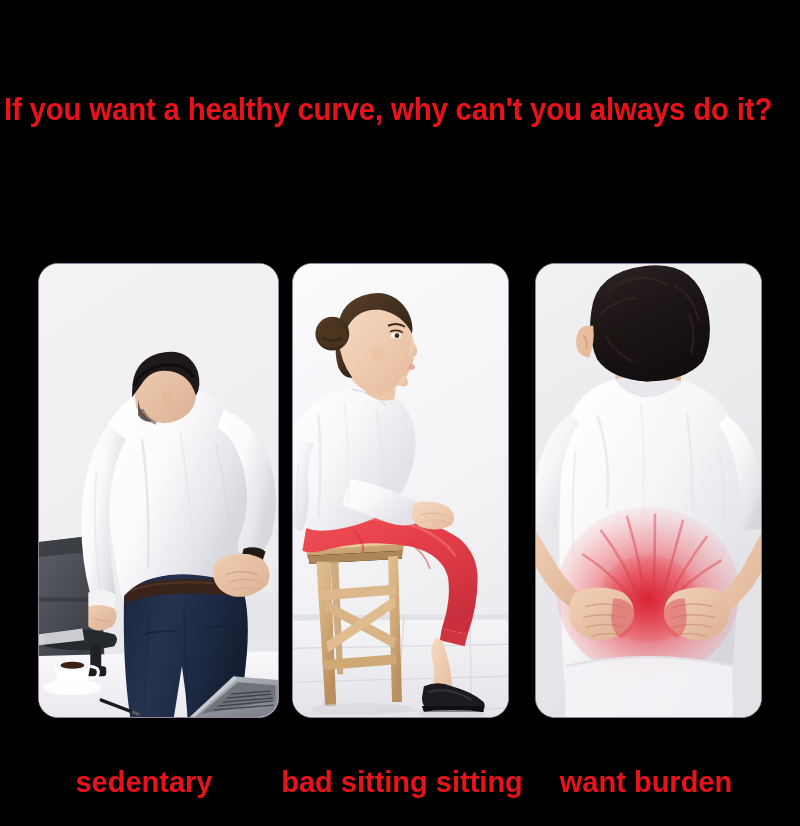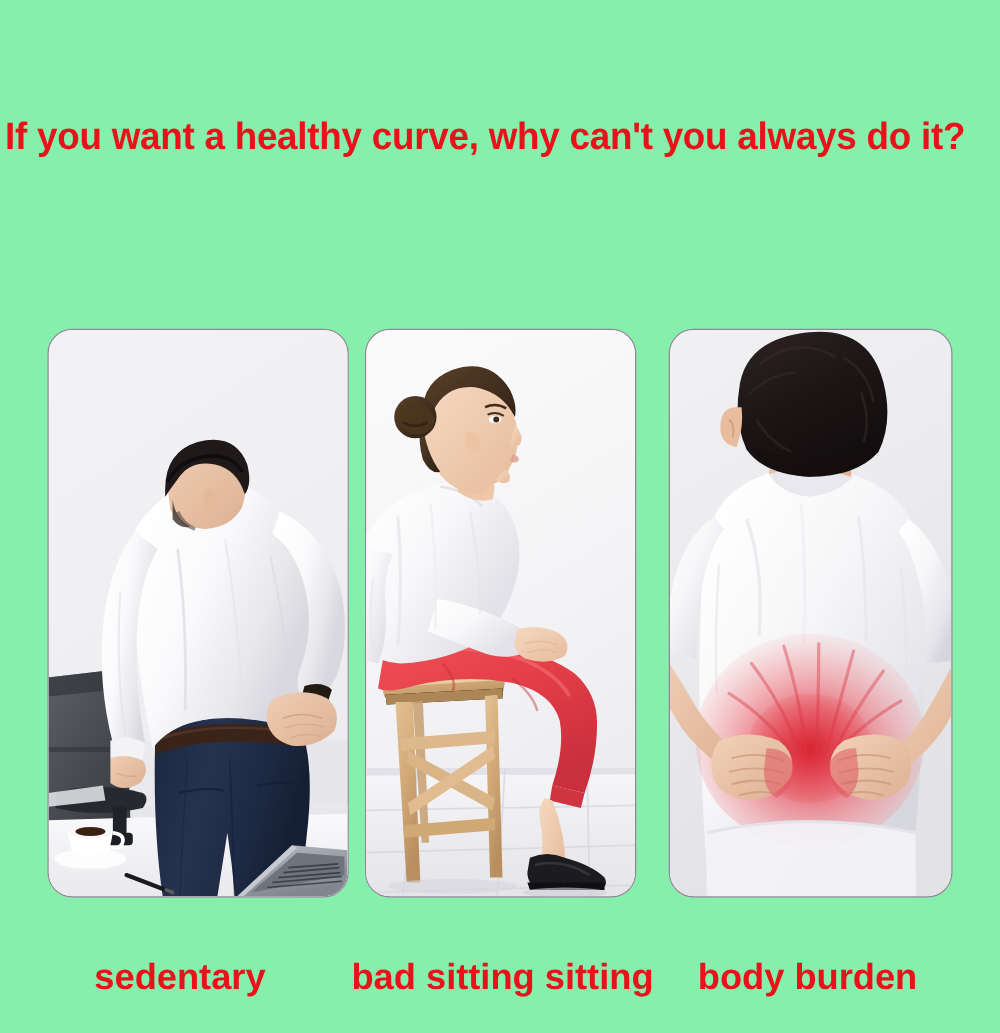--- a/index.html
+++ b/index.html
@@ -11,21 +11,21 @@
     height: 826px;
     background: #ebeaee;
     font-family: "Liberation Sans", sans-serif;
     overflow: hidden;
     position: relative;
   }
 
   .page {
     position: absolute;
     inset: 0;
-    background: #86efac;
+    background: #000000;
   }
 
   
   .headline {
     position: absolute;
     left: 4px;
     top: 88px;
     width: 792px;
     height: 42px;
     line-height: 42px;
@@ -520,16 +520,16 @@
           <path d="M48 72 q5 4 3 14" stroke="#c59878" stroke-width="1.6" fill="none" opacity="0.7"></path>
         </g>
       </svg>
     </div>
 
   </div>
 
   <div class="captions">
     <div class="caption caption-1">sedentary</div>
     <div class="caption caption-2">bad sitting sitting</div>
-    <div class="caption caption-3">body burden</div>
+    <div class="caption caption-3">want burden</div>
   </div>
 
 </div>
 
 </body></html>

